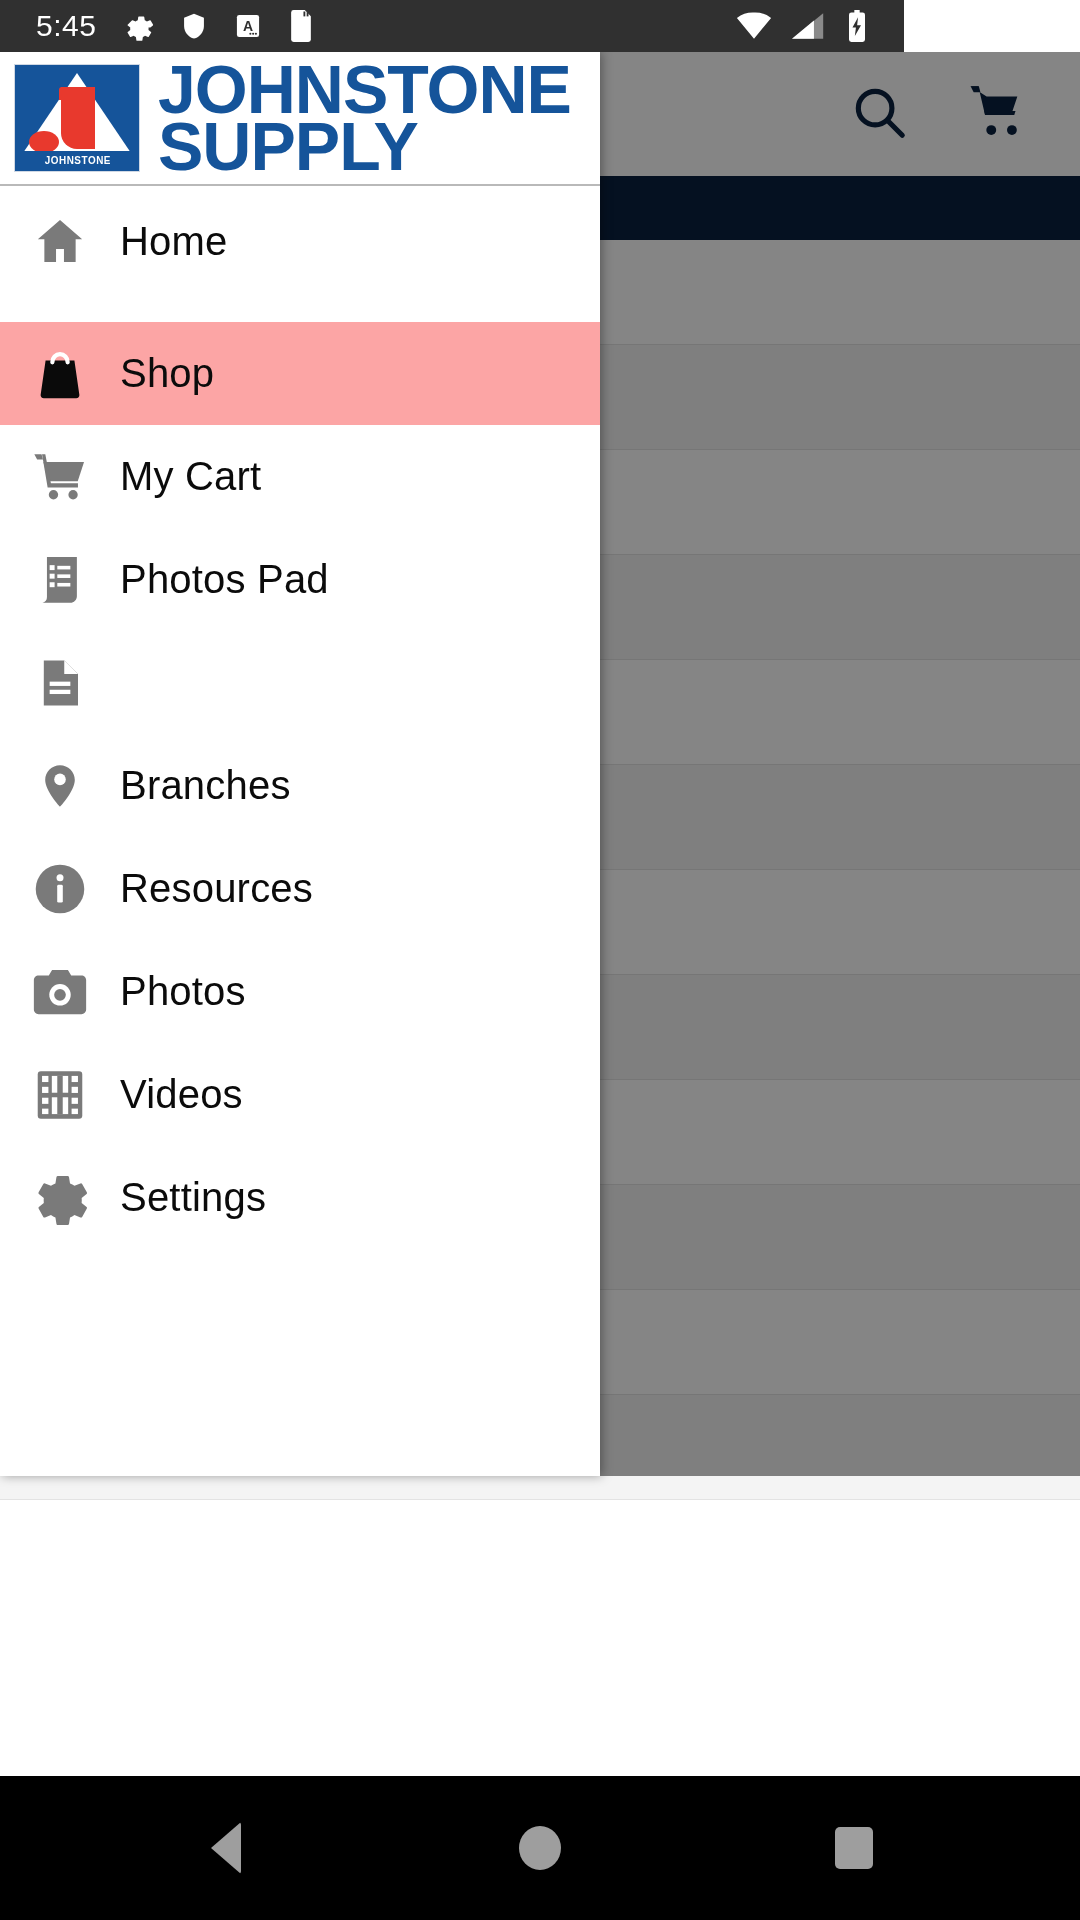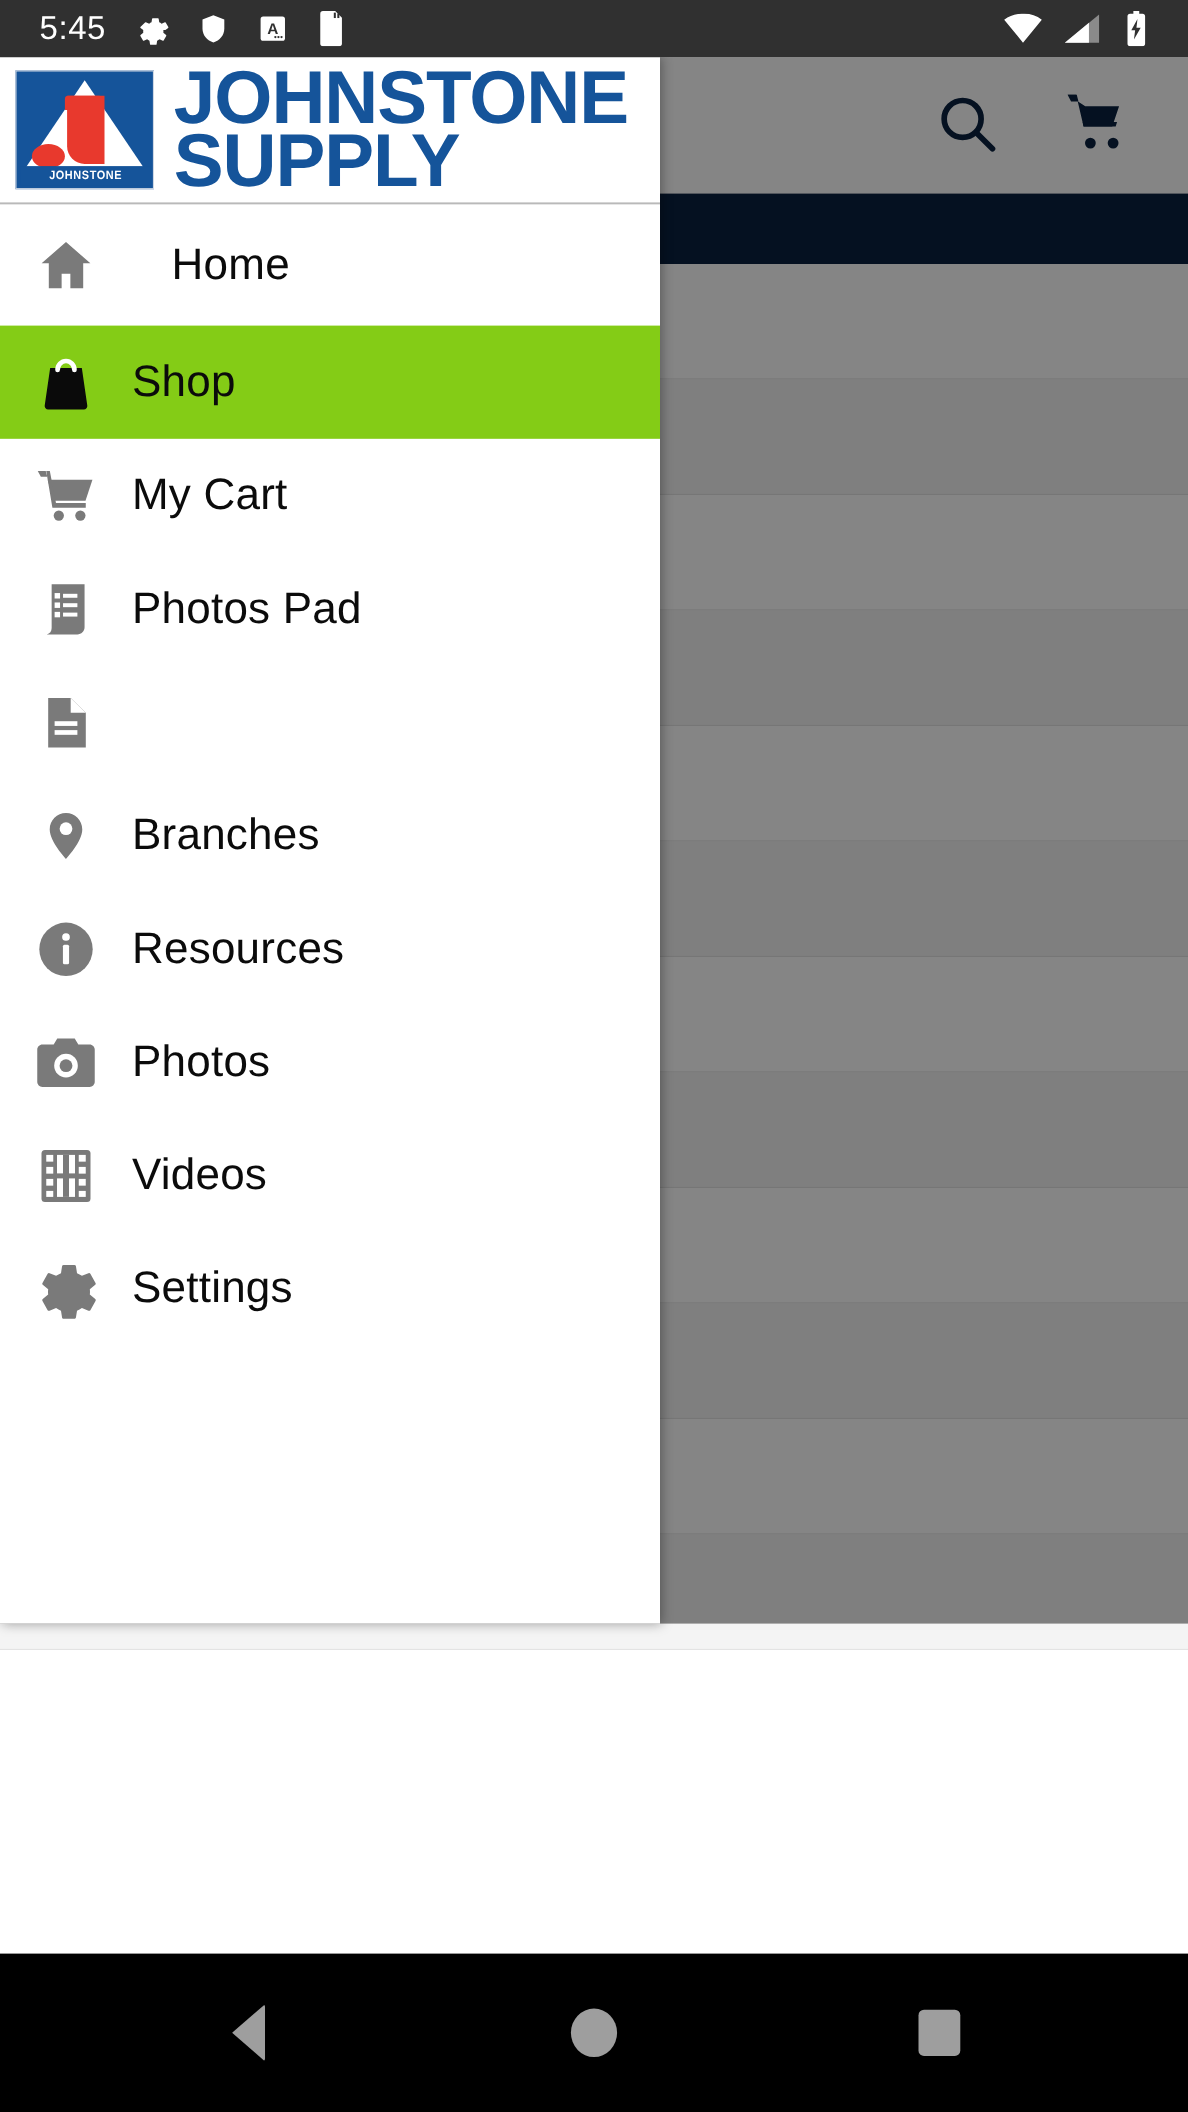--- a/index.html
+++ b/index.html
@@ -6,21 +6,21 @@
   html,body { width:1080px; height:1920px; }
   body {
     font-family:"Liberation Sans", sans-serif;
     background:#ffffff;
     overflow:hidden;
     position:relative;
   }
 
   
   .statusbar{
-    position:absolute; top:0; left:0; width:1080px; height:52px;
+    position:absolute; top:0; left:0; width:904px; height:52px;
     background:#303030; display:flex; align-items:center;
     padding:0 22px; z-index:60;
   }
   .sb-time{
     color:#ffffff; font-size:30px; letter-spacing:0.5px; font-weight:400;
     margin-left:14px; margin-right:28px;
   }
   .sb-left-icons{ display:flex; align-items:center; gap:26px; }
   .sb-right{ margin-left:auto; display:flex; align-items:center; gap:20px; padding-right:14px;}
   .sb-icon{ display:flex; align-items:center; justify-content:center; }
@@ -97,22 +97,22 @@
     margin-left:18px; color:#15549a; font-weight:bold; font-size:68px;
     line-height:0.84; letter-spacing:-1px; white-space:nowrap;
     font-family:"Liberation Sans", sans-serif;
   }
   .logo-word span{ display:block; }
 
   .drawer-list{ padding-top:0; }
   .drawer-item{
     height:103px; display:flex; align-items:center; background:#ffffff;
   }
-  .drawer-item.first{ height:110px;gap:36px; }
-  .drawer-item.selected{ background:#84cc16; }
+  .drawer-item.first{ height:110px; }
+  .drawer-item.selected{ background:#fca5a5;margin-top:26px; }
   .di-icon{
     width:120px; min-width:120px; display:flex; align-items:center; justify-content:center;
   }
   .di-label{
     font-size:40px; color:#0b0b0b; font-weight:400; letter-spacing:0.2px;
   }
 
   
   .navbar{
     position:absolute; bottom:0; left:0; width:1080px; height:144px;

